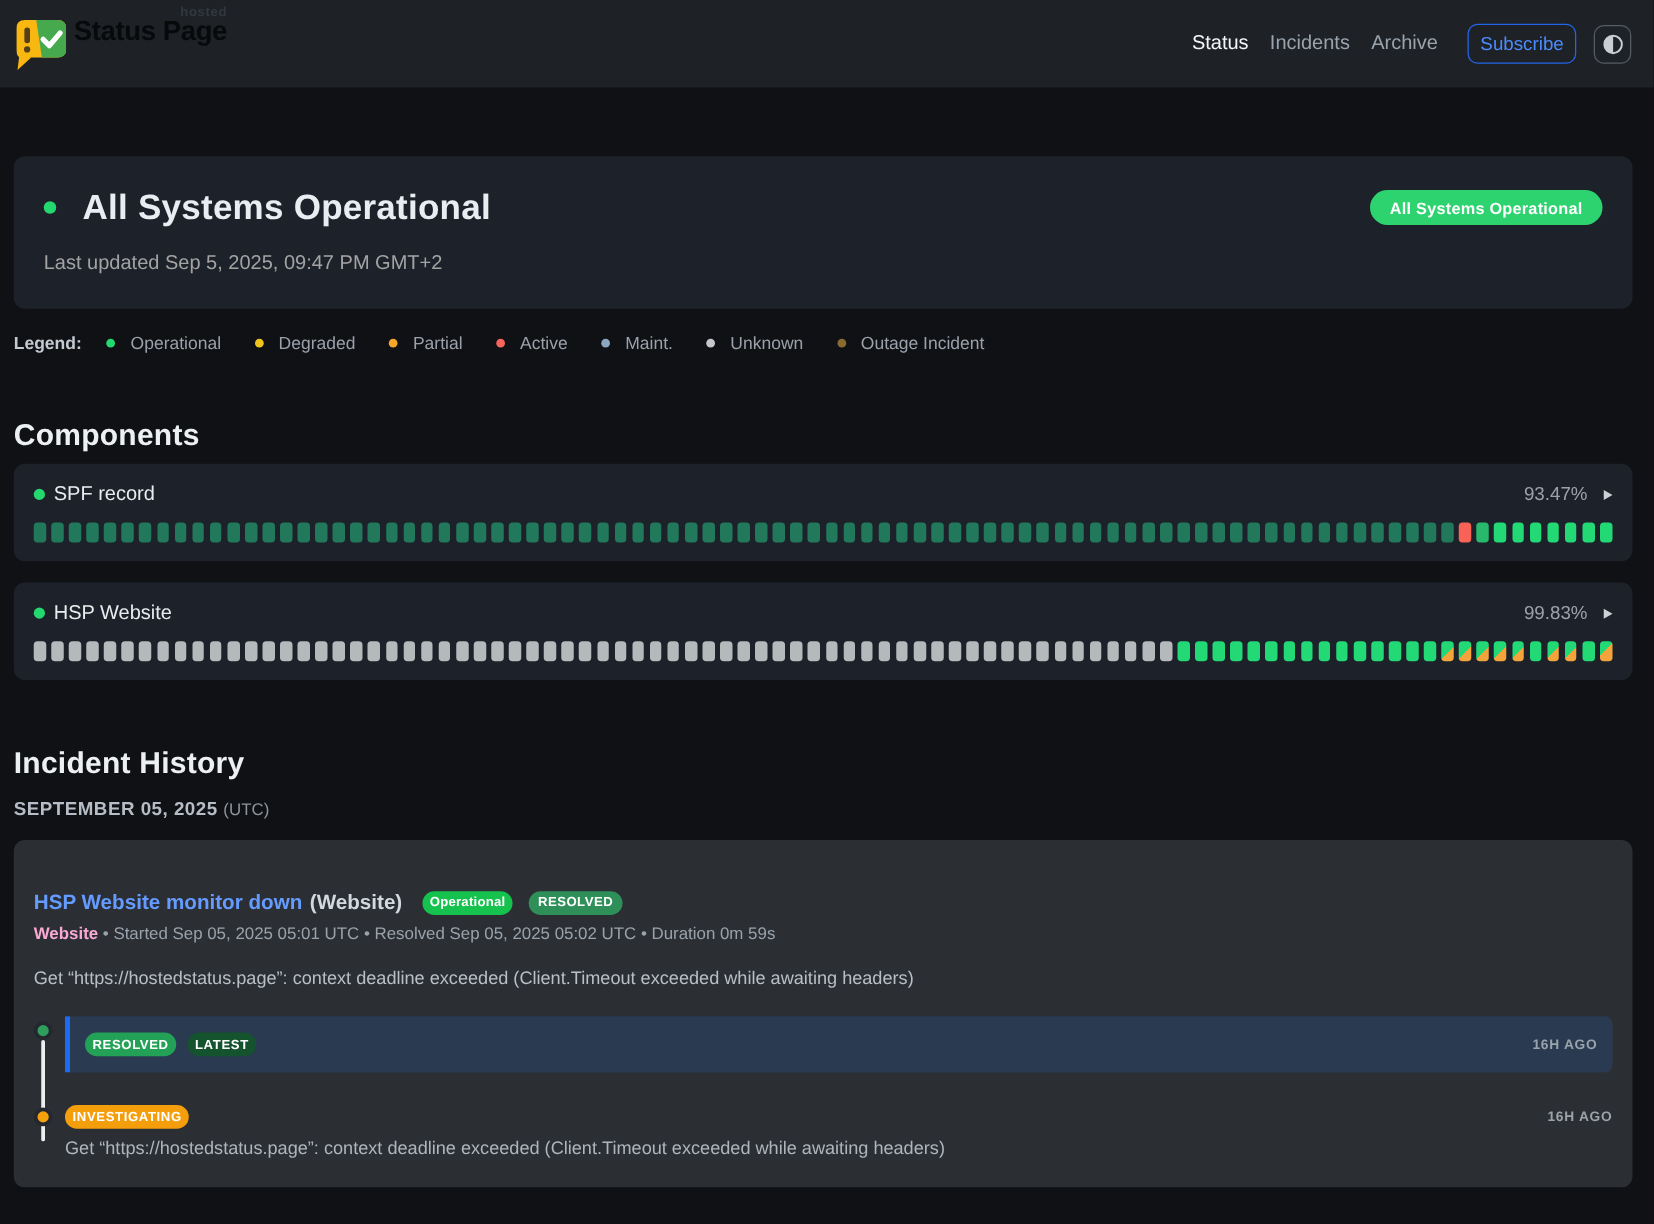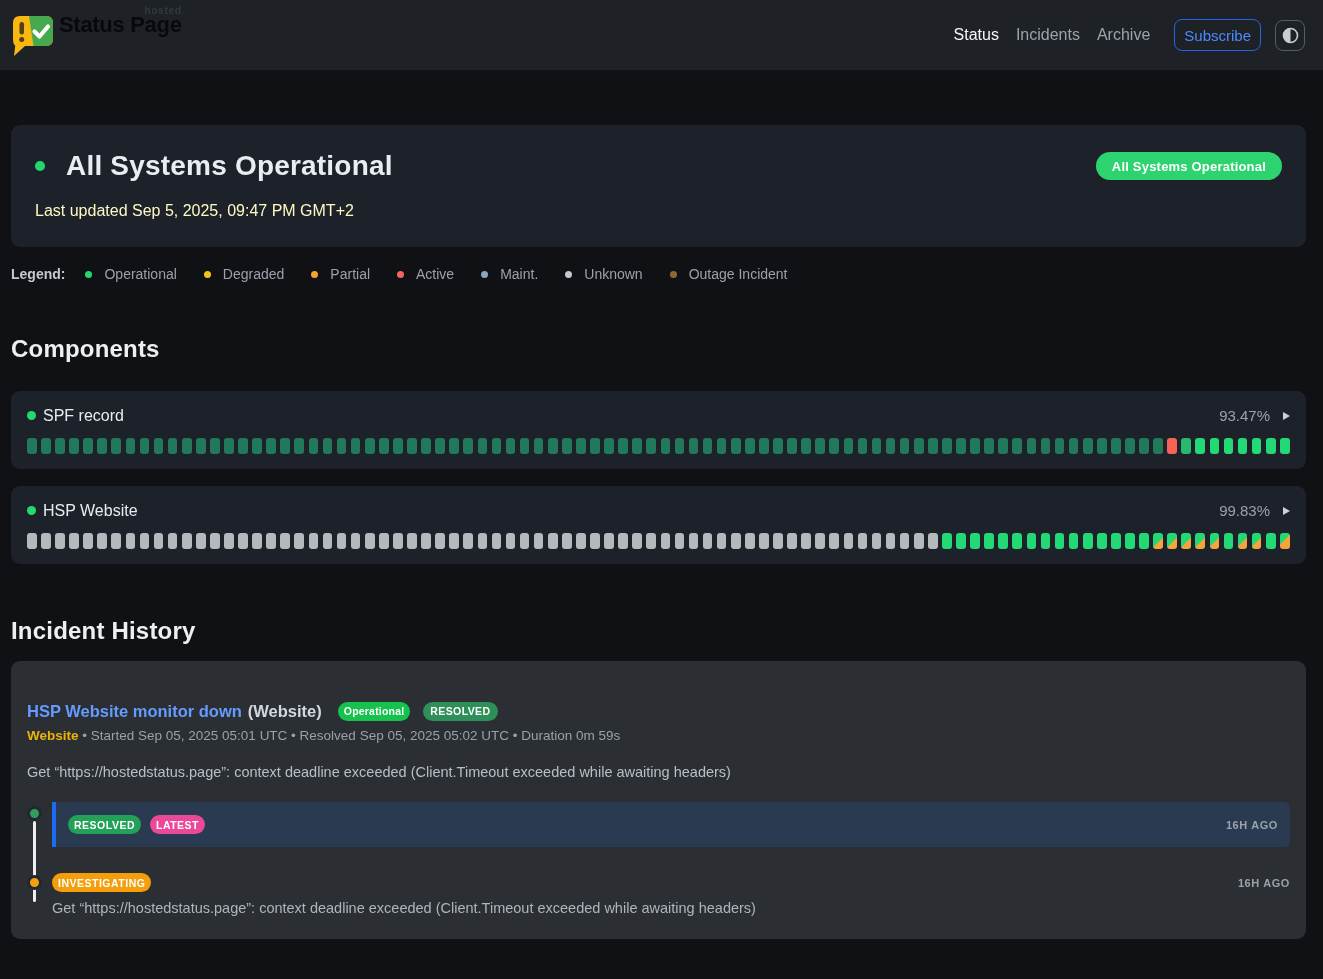--- a/index.html
+++ b/index.html
@@ -101,21 +101,21 @@
     font-size: 13px;
     font-weight: bold;
     border-radius: 15px;
     padding: 6.5px 16px;
     letter-spacing: 0.2px;
     white-space: nowrap;
   }
   .status-updated {
     margin-top: 20px;
     font-size: 16px;
-    color: #fef9c3;
+    color: #a3a3a3;
   }
   
   .legend {
     margin-top: 19px;
     display: flex;
     align-items: center;
     font-size: 14px;
     color: #9aa1ab;
   }
   .legend-label { font-weight: bold; color: #c3cad2; margin-right: 20px; }
@@ -125,21 +125,21 @@
   .section-heading {
     margin-top: 52px;
     font-size: 24px;
     font-weight: bold;
     color: #edf0f3;
     letter-spacing: 0.2px;
     line-height: 29px;
   }
   
   .component-card {
-    margin-top: 28px;
+    margin-top: 8px;
     background: #1d222a;
     border-radius: 9px;
     padding: 14px 16px 15px 16px;
   }
   .component-card + .component-card { margin-top: 17px; }
   .component-head { display: flex; align-items: center; height: 21px; }
   .component-dot {
     width: 9px; height: 9px; border-radius: 50%;
     background: #23d96f; margin-right: 7px; flex: none;
   }
@@ -197,21 +197,21 @@
     line-height: 1.15;
   }
   .badge-operational { background: #15c24d; font-size: 10.5px; padding: 3.5px 6px; margin-left: 16px; letter-spacing: 0.2px; }
   .badge-resolved-lg { background: #2e8f58; font-size: 10.5px; padding: 3.5px 7px; margin-left: 13px; letter-spacing: 0.4px; }
   .incident-meta {
     margin-top: 5px;
     font-size: 13.5px;
     color: #99a1ab;
     line-height: 16px;
   }
-  .incident-meta b { color: #eab308; }
+  .incident-meta b { color: #f9a8d4; }
   .incident-desc {
     margin-top: 20px;
     font-size: 14.5px;
     color: #b9bfc7;
     line-height: 16px;
   }
   
   .timeline { position: relative; margin-top: 22px; }
   .tl-line {
     position: absolute;
@@ -248,21 +248,21 @@
     border-radius: 999px;
     color: #fff;
     font-weight: bold;
     font-size: 10.5px;
     line-height: 1.15;
     letter-spacing: 0.5px;
     padding: 3.5px 6px;
     margin-right: 9px;
   }
   .badge-sm-resolved { background: #23a257; }
-  .badge-sm-latest { background: #ec4899; }
+  .badge-sm-latest { background: #14532d; }
   .badge-sm-investigating { background: #f59e0b; }
   .tl-ago {
     margin-left: auto;
     font-size: 11px;
     font-weight: bold;
     color: #9aa2ac;
     letter-spacing: 0.6px;
   }
   .tl-message { margin-top: 9px; font-size: 14.5px; color: #aeb5bd; line-height: 16px; }
   .tl-entry-plain .tl-message { margin-top: 8px; }
@@ -549,20 +549,24 @@
           <span class="uptime-bar" style="background: linear-gradient(135deg, rgb(35, 217, 118) 55%, rgb(245, 164, 60) 55%);"></span>
           <span class="uptime-bar" style="background: linear-gradient(135deg, rgb(35, 217, 118) 55%, rgb(245, 164, 60) 55%);"></span>
           <span class="uptime-bar" style="background: rgb(35, 217, 118);"></span>
           <span class="uptime-bar" style="background: linear-gradient(135deg, rgb(35, 217, 118) 45%, rgb(245, 164, 60) 45%);"></span>
         </div>
       </div>
     </div>
 
   <h2 class="section-heading">Incident History</h2>
 
+  <div class="date-heading">
+    <span>SEPTEMBER 05, 2025</span>
+    <span class="date-suffix">(UTC)</span>
+  </div>
 
   <section class="incident-card">
     <div class="incident-title-row">
       <a class="incident-title">HSP Website monitor down</a>
       <span class="incident-title-suffix">(Website)</span>
       <span class="badge badge-operational">Operational</span>
       <span class="badge badge-resolved-lg">RESOLVED</span>
     </div>
     <div class="incident-meta">
       <b>Website</b><span> • Started Sep 05, 2025 05:01 UTC • Resolved Sep 05, 2025 05:02 UTC • Duration 0m 59s</span>

